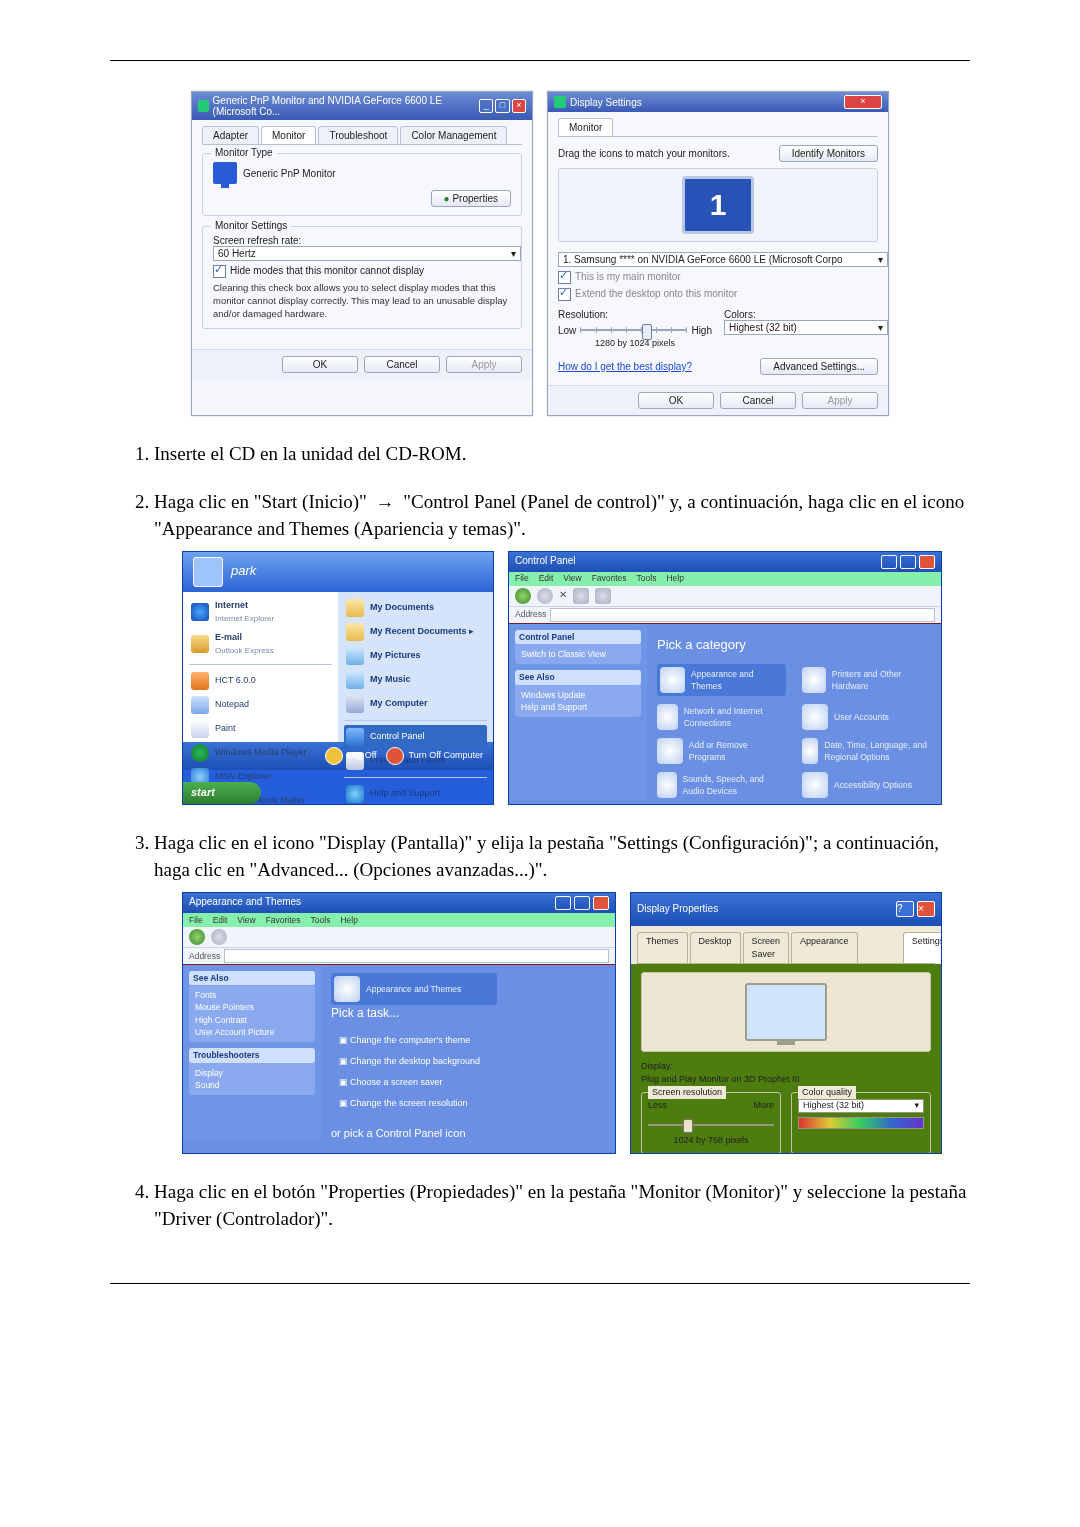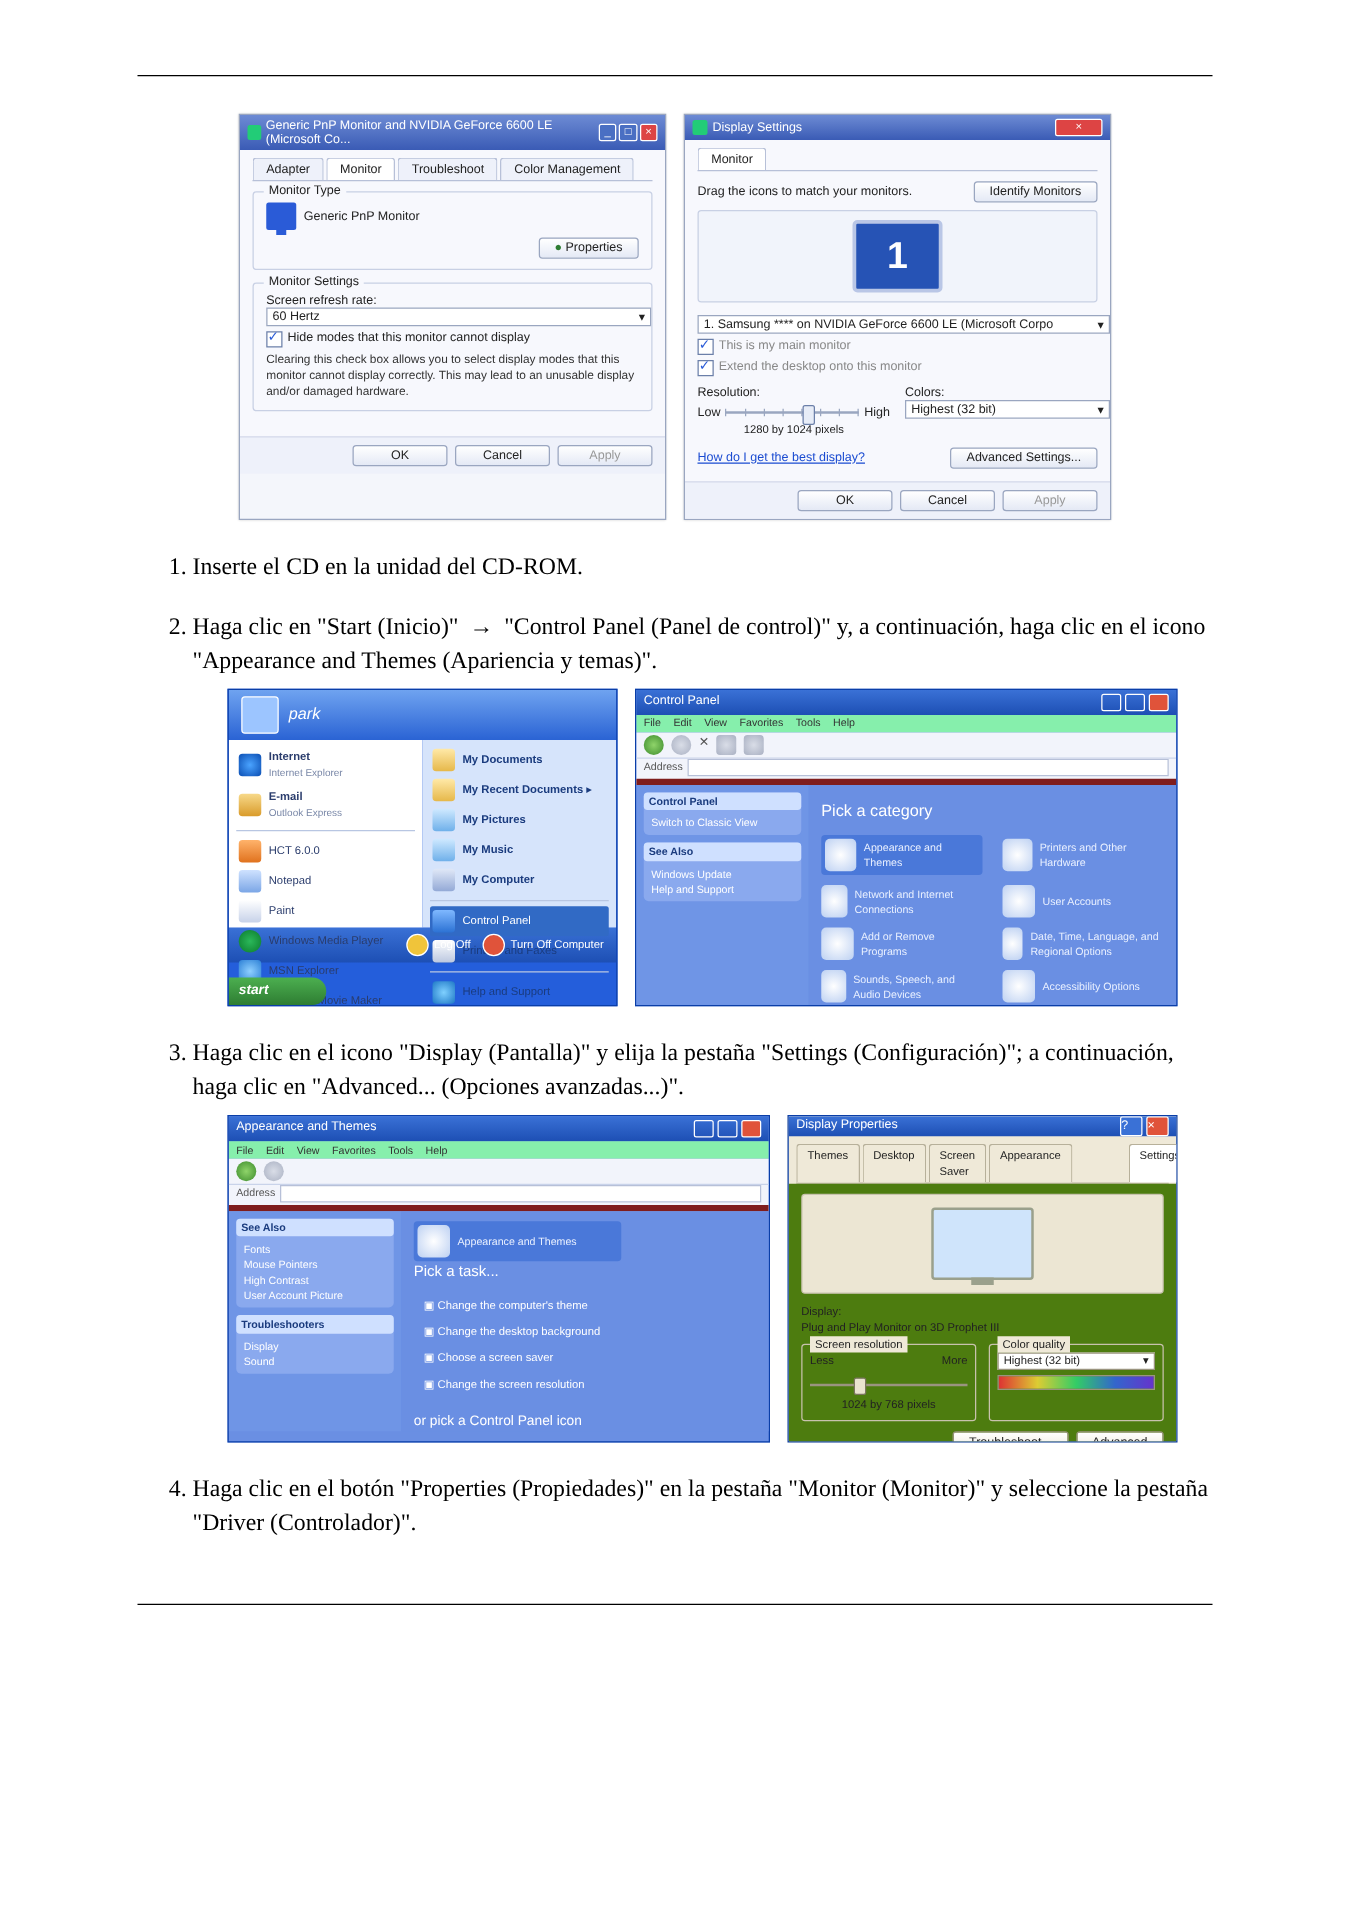--- a/index.html
+++ b/index.html
@@ -160,21 +160,21 @@
     font-family:Tahoma,Arial,sans-serif;font-size:9px;color:#fff;position:relative;overflow:hidden;
   }
   .cp-title{height:20px;background:linear-gradient(#3a71d6,#1d4fb4);display:flex;align-items:center;padding:0 6px;font-size:10px;}
   .cp-title .spacer{flex:1;}
   .cp-title .wb{width:14px;height:12px;border:1px solid #fff;margin-left:3px;border-radius:2px;}
   .cp-title .wb.r{background:#e0533a;}
   .cp-menu{height:14px;background:#86efac;color:#333;font-size:8.5px;display:flex;gap:10px;align-items:center;padding:0 6px;}
   .cp-tool{height:20px;background:#f2f4fb;border-bottom:1px solid #c9d3ea;display:flex;align-items:center;gap:6px;padding:0 6px;color:#555;}
   .tbtn{width:16px;height:16px;border-radius:50%;background:radial-gradient(circle,#8fd46a,#3b8a2c);}
   .tbtn.gray{background:radial-gradient(circle,#d9dde7,#a9b0c2);}
-  .cp-addr{height:16px;background:#f2f4fb;border-bottom:5px solid #7f1d1d;display:flex;gap:4px;padding:0 6px;color:#555;font-size:8.5px;}
+  .cp-addr{height:16px;background:#f2f4fb;border-bottom:1px solid #7f1d1d;display:flex;align-items:center;gap:4px;padding:0 6px;color:#555;font-size:8.5px;}
   .cp-addr .fld{flex:1;height:12px;border:1px solid #b7c0d8;background:#fff;}
   .cp-body{display:flex;height:176px;}
   .cp-side{width:126px;background:#6f95e6;padding:6px;color:#fff;}
   .cp-side .panel{background:#8aa9ee;border-radius:4px;padding:4px 6px;margin-bottom:6px;font-size:8.5px;}
   .cp-side .panel .hd{background:#cfe0ff;color:#1a3b7e;padding:1px 4px;border-radius:3px;margin:-4px -6px 4px -6px;font-weight:bold;}
   .cp-main{flex:1;background:#6a8fe3;padding:8px 10px;}
   .cp-main .pick{font-size:13px;color:#fff;margin:4px 0 10px 0;}
   .cp-grid{display:grid;grid-template-columns:1fr 1fr;gap:8px 16px;}
   .cp-cat{display:flex;align-items:center;gap:6px;font-size:8.5px;color:#e9f0ff;}
   .cp-cat.hl{background:#4a78d9;border-radius:3px;padding:3px;}
@@ -190,21 +190,21 @@
   .task-hd{font-size:12px;color:#fff;margin-bottom:6px;}
   .or-hd{font-size:11px;color:#fff;margin:10px 0 6px 0;}
   .app-ico-row{display:flex;align-items:center;gap:8px;margin:4px 0;}
   .app-ico-row .lbl2{color:#eaf0ff;}
 
   
   .dp-shot{
     width:310px;height:260px;border:1px solid #0a3ea8;background:#efe9d8;
     font-family:Tahoma,Arial,sans-serif;font-size:10px;color:#222;overflow:hidden;
   }
-  .dp-title{height:16px;background:linear-gradient(#3a71d6,#1d4fb4);color:#fff;display:flex;align-items:center;padding:0 6px;}
+  .dp-title{height:33px;background:linear-gradient(#3a71d6,#1d4fb4);color:#fff;display:flex;align-items:center;padding:0 6px;}
   .dp-title .spacer{flex:1;}
   .dp-title .wb{width:16px;height:14px;border:1px solid #fff;margin-left:3px;border-radius:2px;}
   .dp-title .wb.r{background:#e0533a;} .dp-title .wb.q{background:#3a71d6;}
   .dp-tabs{display:flex;margin:6px 6px 0 6px;border-bottom:1px solid #b7b09a;font-size:9px;}
   .dp-tab{padding:2px 8px;border:1px solid #b7b09a;border-bottom:none;background:#efe9d8;margin-right:2px;border-radius:3px 3px 0 0;}
   .dp-tab.active{background:#fff;margin-left:43px;}
   .dp-body{padding:8px 10px;background:#4d7c0f;}
   .dp-prev{height:78px;border:1px solid #c8c2ad;border-radius:3px;background:#ece6d3;display:flex;align-items:center;justify-content:center;margin-bottom:8px;}
   .dp-mon{width:78px;height:54px;border:2px solid #9aa08c;border-radius:3px;background:#cfe4fb;position:relative;}
   .dp-mon::after{content:"";position:absolute;bottom:-6px;left:30px;width:18px;height:6px;background:#9aa08c;}

